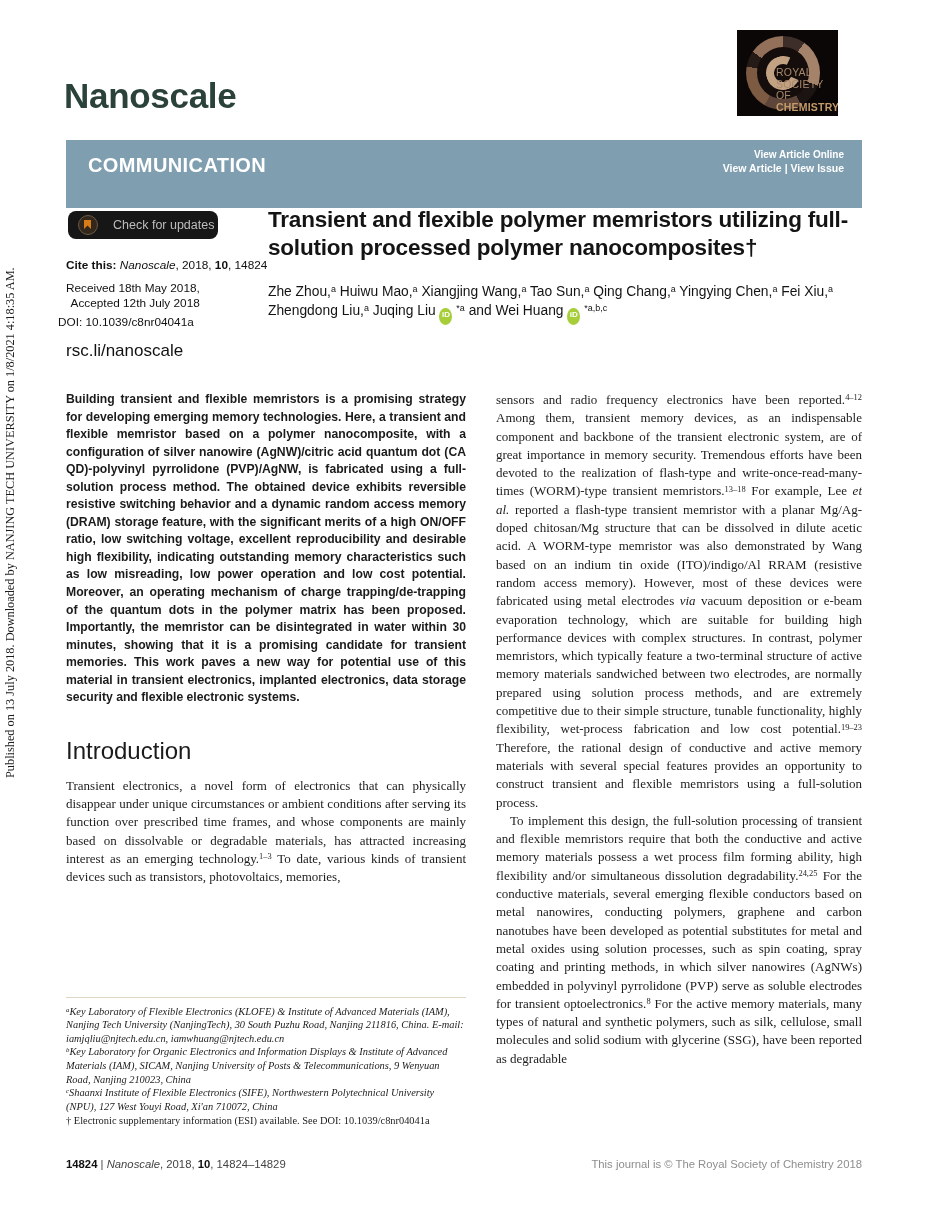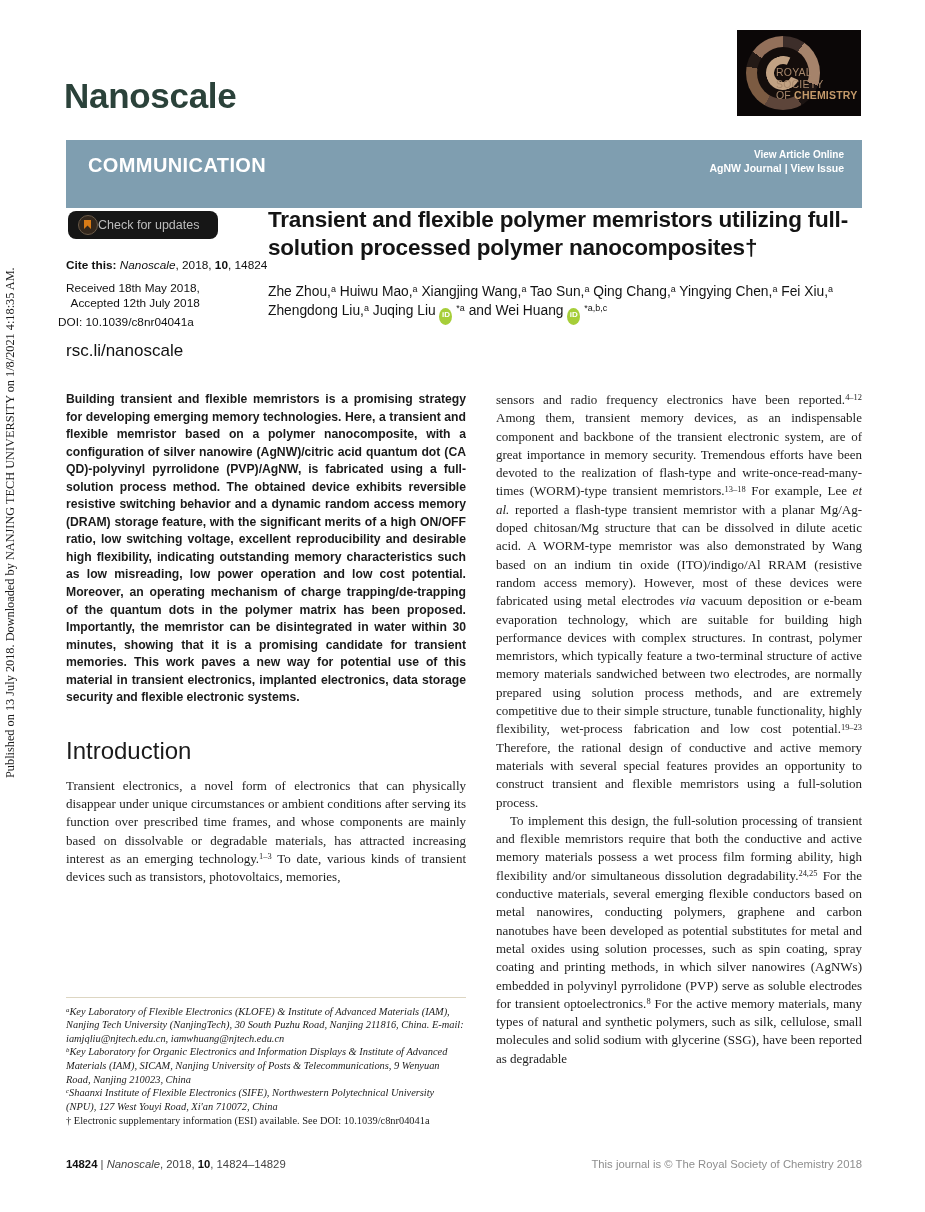--- a/index.html
+++ b/index.html
@@ -7,40 +7,40 @@
         font-family:"Liberation Sans",sans-serif;color:#1a1a1a;}
 
   
   .sidebar-text{position:absolute;left:3px;top:176px;height:602px;
     writing-mode:vertical-rl;transform:rotate(180deg);
     font-family:"Liberation Serif",serif;font-size:12.3px;color:#1a1a1a;white-space:nowrap;}
 
   
   .journal-name{position:absolute;left:64px;top:76px;font-size:35px;font-weight:bold;color:#2b423a;letter-spacing:-0.3px;}
 
-  .rsc-logo{position:absolute;left:737px;top:30px;width:124px;height:86px;background:#0b0707;overflow:hidden;}
+  .rsc-logo{position:absolute;left:737px;top:30px;width:101px;height:86px;background:#0b0707;overflow:hidden;}
   .logo-rings{position:absolute;left:9px;top:6px;width:74px;height:74px;border-radius:50%;
     background:conic-gradient(from 210deg,#7c5b42 0 70deg,#241a16 70deg 95deg,#93705a 95deg 150deg,
       #3d2e2a 150deg 185deg,#a5836b 185deg 260deg,#1c1412 260deg 300deg,#5d453a 300deg 360deg);}
   .logo-rings::before{content:"";position:absolute;inset:11px;border-radius:50%;background:#140d0b;}
   .logo-c{position:absolute;left:29px;top:26px;width:18px;height:18px;border-radius:50%;
     border:8px solid #c2a283;border-right-color:transparent;transform:rotate(-20deg);}
   .logo-text{position:absolute;left:39px;top:37px;z-index:2;font-size:10.5px;line-height:11.5px;
     color:#a8886c;letter-spacing:0.2px;}
   .logo-text b{color:#c49a6a;}
 
   .banner{position:absolute;left:66px;top:140px;width:796px;height:68px;background:#7f9eb0;}
   .banner-label{position:absolute;left:22px;top:14px;font-size:20px;font-weight:bold;color:#ffffff;letter-spacing:0.4px;}
   .banner-right{position:absolute;right:18px;top:9px;text-align:right;color:#fff;}
   .view-article{font-size:10px;font-weight:bold;cursor:pointer;}
   .view-links{font-size:10.5px;font-weight:bold;margin-top:2px;cursor:pointer;}
 
   
   .check-badge{position:absolute;left:68px;top:211px;width:150px;height:28px;background:#161616;border-radius:8px;
-    display:flex;align-items:center;gap:0;padding-left:10px;box-sizing:border-box;cursor:pointer;}
+    display:flex;align-items:center;gap:15px;padding-left:10px;box-sizing:border-box;cursor:pointer;}
   .check-icon{width:18px;height:18px;border-radius:50%;background:#33271c;border:1px solid #6a5a48;
     position:relative;flex:0 0 auto;}
   .check-flag{position:absolute;left:5px;top:4px;width:7px;height:9px;background:#d97b16;
     clip-path:polygon(0 0,100% 0,100% 100%,50% 62%,0 100%);}
   .check-text{color:#bdbdbd;font-size:12.5px;}
 
   .cite-line{position:absolute;left:66px;top:258px;font-size:11.8px;color:#111;}
   .dates{position:absolute;left:66px;top:281px;font-size:11.8px;line-height:15px;color:#111;text-align:right;}
   .doi{position:absolute;left:58px;top:315px;font-size:11.8px;color:#111;}
   .site{position:absolute;left:66px;top:341px;font-size:17px;color:#111;cursor:pointer;}
@@ -90,21 +90,21 @@
     <div class="logo-text">
       <div>ROYAL SOCIETY</div>
       <div><span>OF </span><b>CHEMISTRY</b></div>
     </div>
   </div>
 
   <div class="banner">
     <span class="banner-label">COMMUNICATION</span>
     <div class="banner-right">
       <div class="view-article">View Article Online</div>
-      <div class="view-links">AgNW Journal | View Issue</div>
+      <div class="view-links">View Article | View Issue</div>
     </div>
   </div>
 
   <div class="check-badge">
     <span class="check-icon">
         <span class="check-flag"></span>
       </span>
     <span class="check-text">Check for updates</span>
   </div>
 

